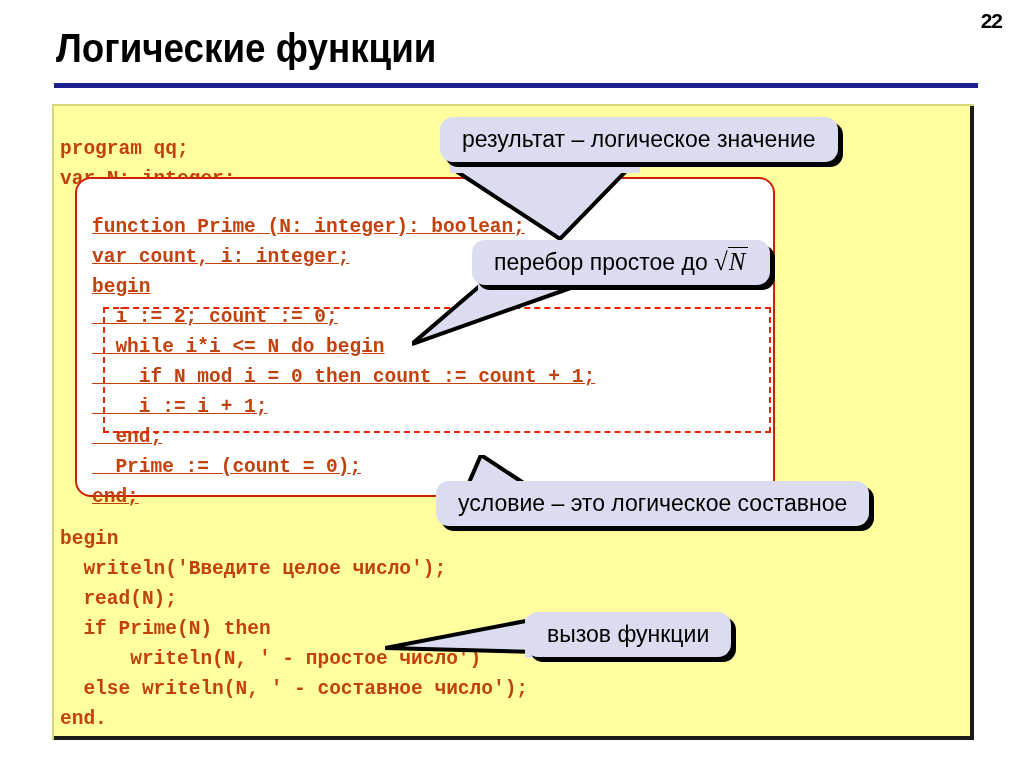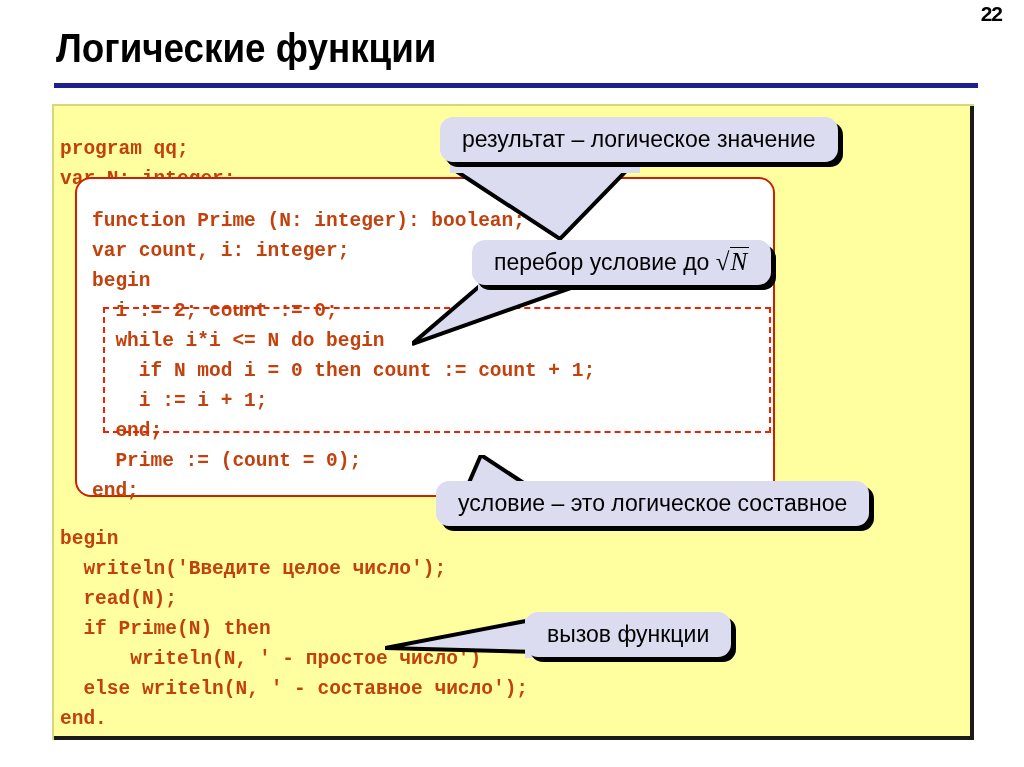--- a/index.html
+++ b/index.html
@@ -7,21 +7,21 @@
     width:1024px;height:767px;
     background:#ffffff;
     font-family:"Liberation Sans", sans-serif;
     overflow:hidden;
     position:relative;
   }
 
   
   #slide-number{
     position:absolute;
-    top:2px; right:22px;
+    top:9px; right:22px;
     font-family:"Liberation Sans", sans-serif;
     font-weight:bold;
     font-size:21px;
     color:#000000;
     letter-spacing:-1px;
   }
 
   
   #title{
     position:absolute;
@@ -88,21 +88,21 @@
     position:absolute;
     left:75px; top:177px;
     width:700px; height:320px;
     background:#ffffff;
     border:2px solid #cc2200;
     border-radius:16px;
     box-sizing:border-box;
   }
   #code-function{
     position:absolute;
-    left:92px; top:186px;
+    left:92px; top:192px;text-decoration:underline;
   }
 
   
   #loop-box{
     position:absolute;
     left:103px; top:307px;
     width:668px; height:126px;
     border:2px dashed #ee2200;
     box-sizing:border-box;
     background:transparent;
@@ -187,21 +187,21 @@
     <rect x="0" y="0" width="190" height="20" fill="#dcdcf0"></rect>
   </svg>
   <div class="callout-body">результат – логическое значение</div>
 </div>
 
 <div class="callout" id="callout-loop">
   <svg class="callout-tail" width="220" height="90" style="left:-60px; top:34px;">
     <polygon points="70,10 170,10 0,70" fill="#dcdcf0" stroke="#000000" stroke-width="4"></polygon>
     <rect x="66" y="0" width="110" height="16" fill="#dcdcf0"></rect>
   </svg>
-  <div class="callout-body"><span>перебор условие до </span><span class="sqrt"><span>√</span><span class="radicand">N</span></span></div>
+  <div class="callout-body"><span>перебор простое до </span><span class="sqrt"><span>√</span><span class="radicand">N</span></span></div>
 </div>
 
 <div class="callout" id="callout-cond">
   <svg class="callout-tail" width="160" height="60" style="left:-5px; top:-26px;">
     <polygon points="30,46 120,46 50,0" fill="#dcdcf0" stroke="#000000" stroke-width="4"></polygon>
     <rect x="26" y="38" width="110" height="20" fill="#dcdcf0"></rect>
   </svg>
   <div class="callout-body">условие – это логическое составное</div>
 </div>
 

